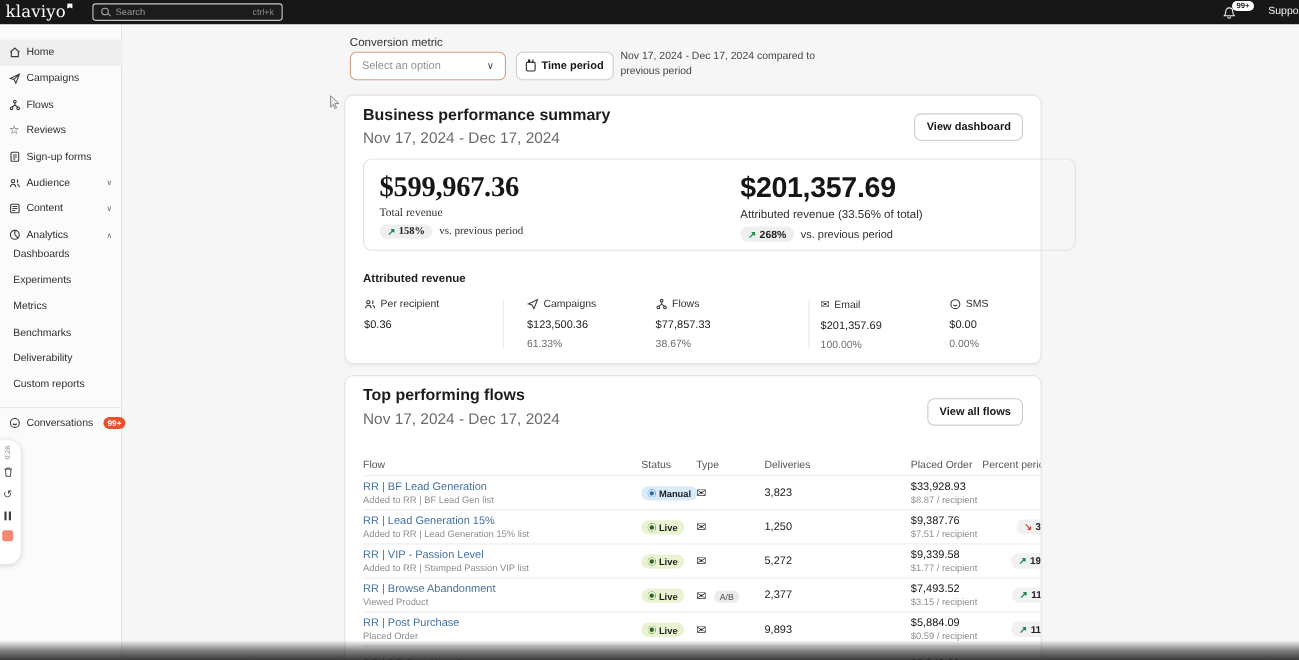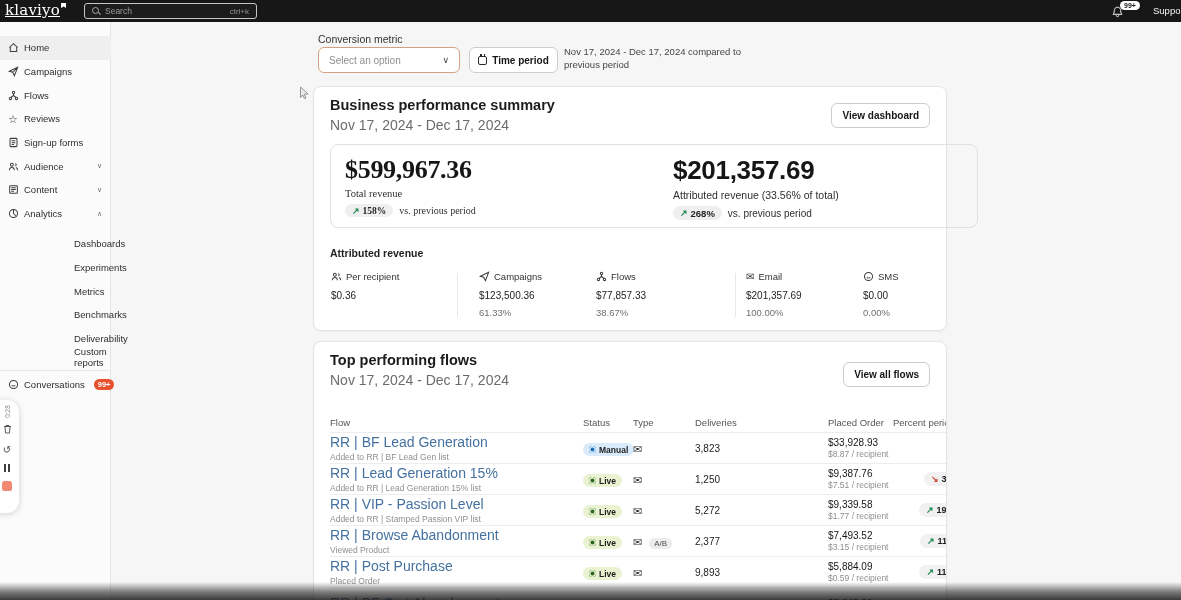--- a/index.html
+++ b/index.html
@@ -2,42 +2,42 @@
 <html><head>
 <meta charset="utf-8">
 <style>
   * { margin:0; padding:0; box-sizing:border-box; }
   html,body { width:1181px; height:600px; overflow:hidden; }
   body { font-family:"Liberation Sans", sans-serif; background:#f6f6f6; position:relative; }
   .stage { position:absolute; left:0; top:0; width:1181px; height:600px; overflow:hidden; }
 
   
   .topnav { position:absolute; left:0; top:0; width:1181px; height:22px; background:#171717; display:flex; align-items:center; z-index:30; }
-  .logo { position:absolute; left:5px; top:1px; color:#fff; font-family:"DejaVu Serif", serif; font-size:15px; letter-spacing:.2px;text-decoration:underline; }
+  .logo { position:absolute; left:5px; top:1px; color:#fff; font-family:"DejaVu Serif", serif; font-size:15px; letter-spacing:.2px; }
   .logo-flag { display:inline-block; width:5px; height:5px; background:#fff; vertical-align:top; margin-top:2px; margin-left:1px; clip-path:polygon(0 0,100% 0,100% 100%,55% 70%,0 100%); }
   .searchbox { position:absolute; left:84px; top:3px; width:173px; height:16px; background:#1c1c1c; border:1px solid #c6c6c6; border-radius:3px; display:flex; align-items:center; padding:0 7px; gap:5px; }
   .searchbox .ph { color:#9b9b9b; font-size:8.5px; flex:1; }
   .searchbox .kbd { color:#8d8d8d; font-size:8px; }
   .mag { width:8px; height:8px; position:relative; display:inline-block; }
   .mag:before { content:""; position:absolute; left:0; top:0; width:5px; height:5px; border:1px solid #aaa; border-radius:50%; }
   .mag:after { content:""; position:absolute; left:5.5px; top:5.5px; width:3px; height:1px; background:#aaa; transform:rotate(45deg); }
   .bellwrap { position:absolute; left:1112px; top:2px; width:26px; height:18px; }
   .bell { position:absolute; left:0; top:4px; color:#f2f2f2; font-size:11px; line-height:11px; }
   .bell-badge { position:absolute; left:8px; top:-1px; background:#fff; color:#1a1a1a; font-size:7px; font-weight:bold; border-radius:6px; padding:1px 4px; }
   .support { position:absolute; left:1153px; top:5px; color:#f5f5f5; font-size:9.5px; white-space:nowrap; }
 
   
   .sidebar { position:absolute; left:0; top:22px; width:111px; height:578px; background:#fbfbfb; border-right:1px solid #e4e4e4; z-index:5; }
   .side-list { position:absolute; left:0; top:14px; width:111px; }
   .side-item { height:23.7px; display:flex; align-items:center; padding-left:7px; gap:5px; cursor:pointer; }
   .side-item.active { background:#efefef; }
   .side-item .sicon { width:12px; height:12px; color:#3c3c3c; flex:0 0 12px; display:flex; align-items:center; justify-content:center; font-size:11px; line-height:12px; }
   .side-item .slabel { font-size:9.5px; color:#2e2e2e; white-space:nowrap; }
   .side-item .chev { margin-left:auto; margin-right:9px; color:#6d6d6d; font-size:7px; }
-  .side-sub { height:23.7px; display:flex; align-items:flex-end; padding-left:40px; cursor:pointer;margin-left:34px; }
+  .side-sub { height:23.7px; display:flex; align-items:flex-start; padding-left:12px; cursor:pointer; }
   .side-sub .slabel { font-size:9.5px; color:#2e2e2e; }
   .side-divider { border-top:1px solid #e9e9e9; margin:2px 0; }
   .conv-badge { margin-left:4px; background:#e8502e; color:#fff; font-size:7.5px; font-weight:bold; border-radius:7px; padding:1px 4px; }
   svg.ic { width:11px; height:11px; stroke:#3c3c3c; fill:none; stroke-width:1.1; }
 
   
   .recorder { position:absolute; left:-9px; top:400px; width:28px; height:113px; background:#fff; border-radius:12px; box-shadow:0 1px 6px rgba(0,0,0,.18); z-index:40; display:flex; flex-direction:column; align-items:flex-end; padding:8px 4px 8px 0; gap:9px; }
   .recorder > div { width:16px; display:flex; justify-content:center; }
   .rec-time { font-size:6.5px; color:#8a8a8a; transform:rotate(-90deg); }
   .rec-ic { color:#4a4a4a; font-size:10px; line-height:10px; }
@@ -87,21 +87,21 @@
   .bd-col .bd-pct { font-size:9.5px; color:#6f6f6f; margin-top:6px; }
   .bd-div { position:absolute; top:186px; width:1px; height:44px; background:#e8e8e8; }
 
   
   .tbl { position:absolute; left:16px; top:70px; width:649px; }
   .trow { display:grid; grid-template-columns:253px 50px 62px 133px 65px 86px; align-items:center; }
   .thead { height:20px; }
   .thead span { font-size:9.5px; color:#555; }
   .tr { height:31px; border-top:1px solid #ededed; }
   .c-r { text-align:left; }
-  .flowcell .fname { font-size:14px; color:#44719f; cursor:pointer; }
+  .flowcell .fname { font-size:10px; color:#44719f; cursor:pointer; }
   .flowcell .fsub { font-size:8.5px; color:#8f8f8f; margin-top:1.5px; }
   .status-pill { display:inline-flex; align-items:center; gap:3px; border-radius:9px; padding:1.5px 6px; font-size:8.5px; font-weight:bold; color:#1d1d1d; }
   .st-live { background:#e9f3d2; }
   .st-manual { background:#d9ebfa; }
   .dot { width:7px; height:7px; border-radius:50%; display:inline-block; }
   .dot-live { background:#2c661f; box-shadow:inset 0 0 0 1.5px #e9f3d2, inset 0 0 0 3.5px #2c661f; }
   .dot-manual { background:#1d70b8; box-shadow:inset 0 0 0 1.5px #d9ebfa, inset 0 0 0 3.5px #1d70b8; }
   .mailic { font-size:11px; color:#2e2e2e; }
   .ab-pill { background:#ececec; border-radius:8px; padding:1px 5px; font-size:8px; color:#4e4e4e; margin-left:7px; }
   .deliv { font-size:10px; color:#222; }

